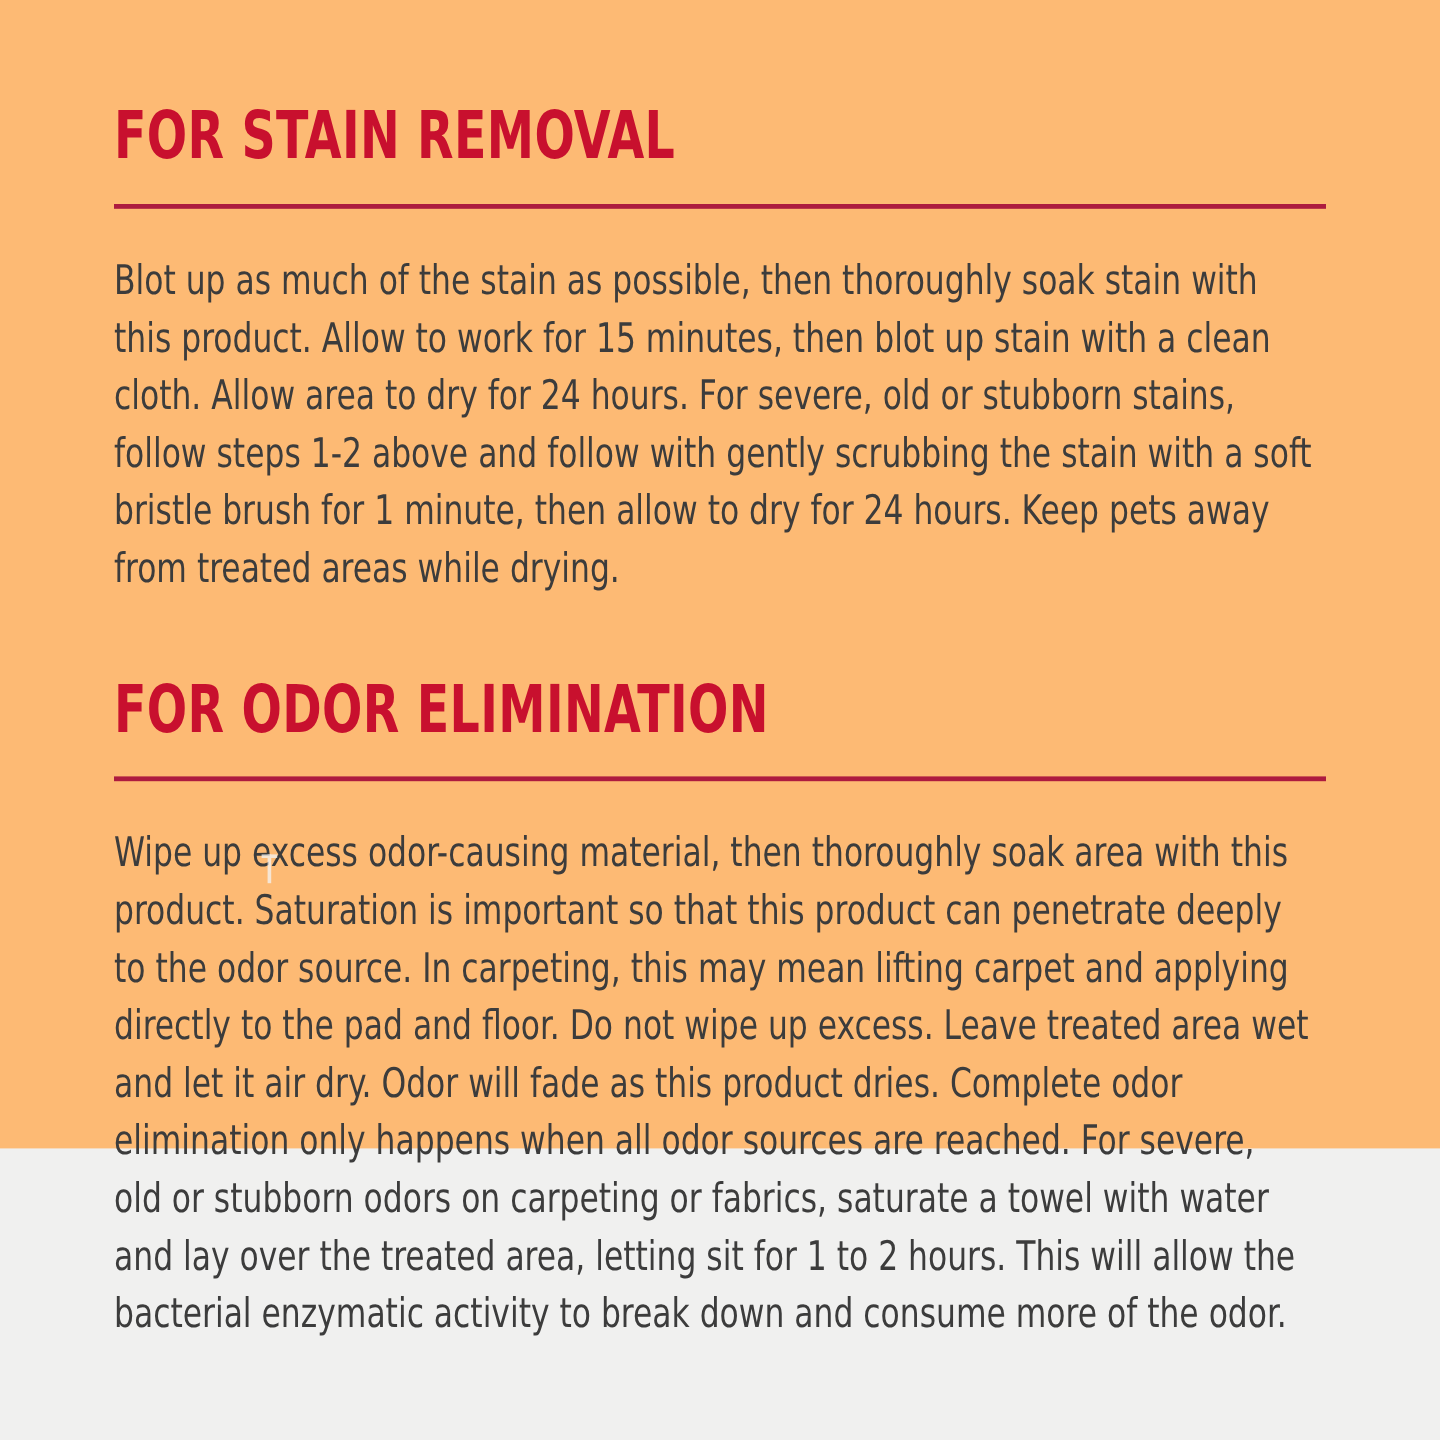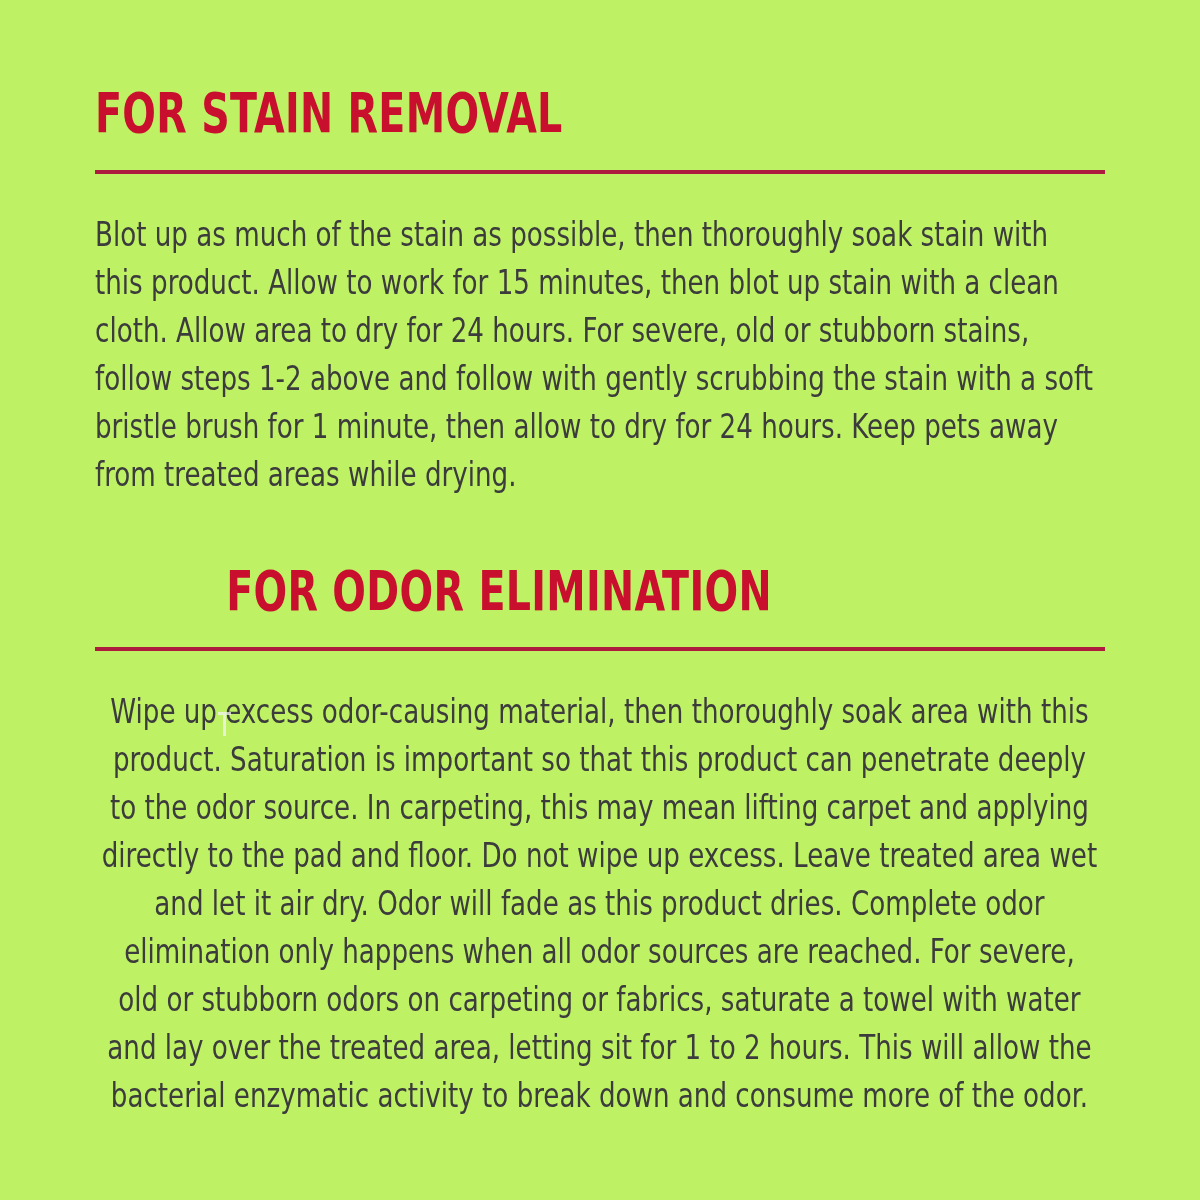--- a/index.html
+++ b/index.html
@@ -10,22 +10,22 @@
     width: 1200px;
     height: 1200px;
     background: #f0f0ef;
     font-family: "Liberation Sans", sans-serif;
     overflow: hidden;
   }
 
   .page {
     position: relative;
     width: 1200px;
-    height: 1200px;
-    background: #bef264;
+    height: 957px;
+    background: #fdba74;
     box-sizing: border-box;
     padding: 0 95px;
   }
 
   .section {
     position: relative;
   }
 
   .section-heading {
     color: #c8102e;
@@ -61,21 +61,21 @@
     margin: 0;
     width: 1180px;
   }
 
   
   #sec-stain { padding-top: 86px; }
   #sec-stain .rule { margin-top: 29px; }
   #sec-stain .body-text { margin-top: 36px; }
 
   
-  #sec-odor { padding-top: 66px; text-align: center; }
+  #sec-odor { padding-top: 66px; }
   #sec-odor .rule { margin-top: 28px; }
   #sec-odor .body-text { margin-top: 36px; }
 
   
   .caret-artifact {
     position: absolute;
     left: 218px;
     top: 712px;
     width: 13px;
     height: 24px;

